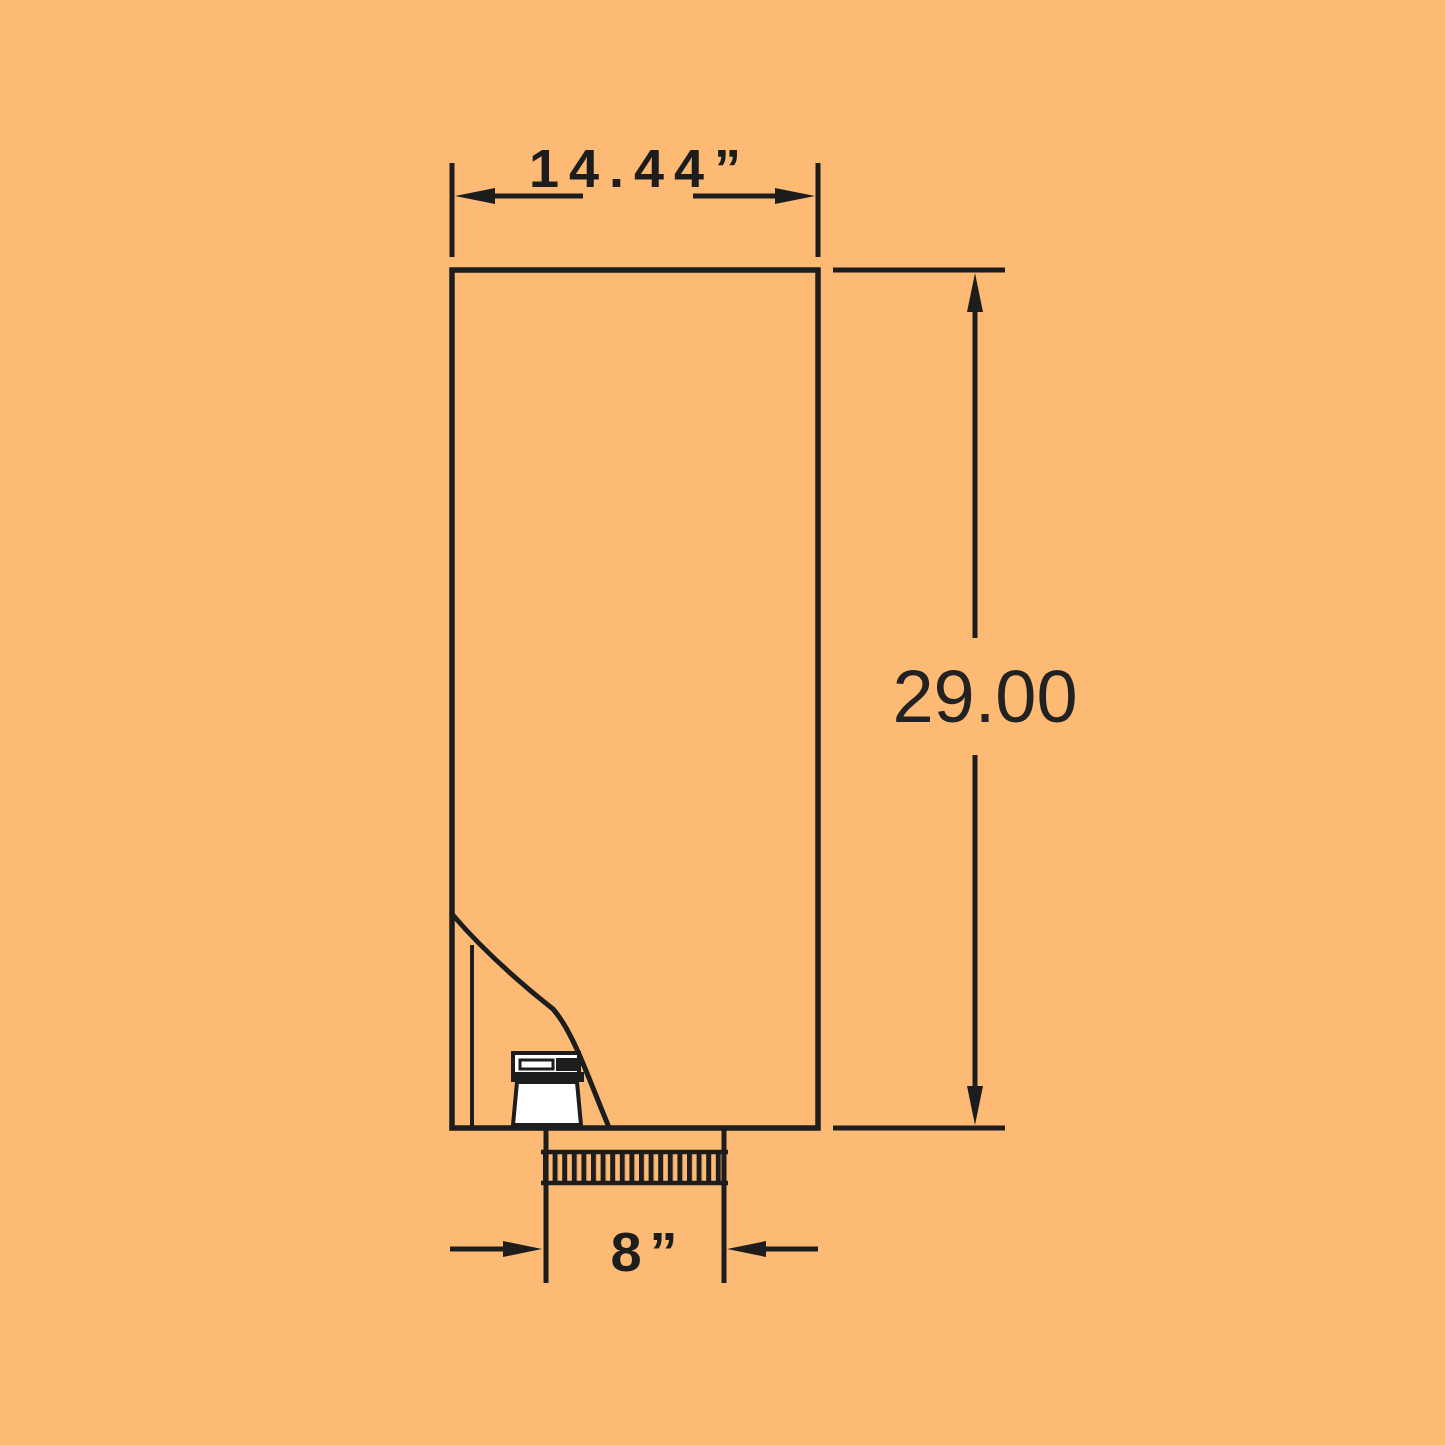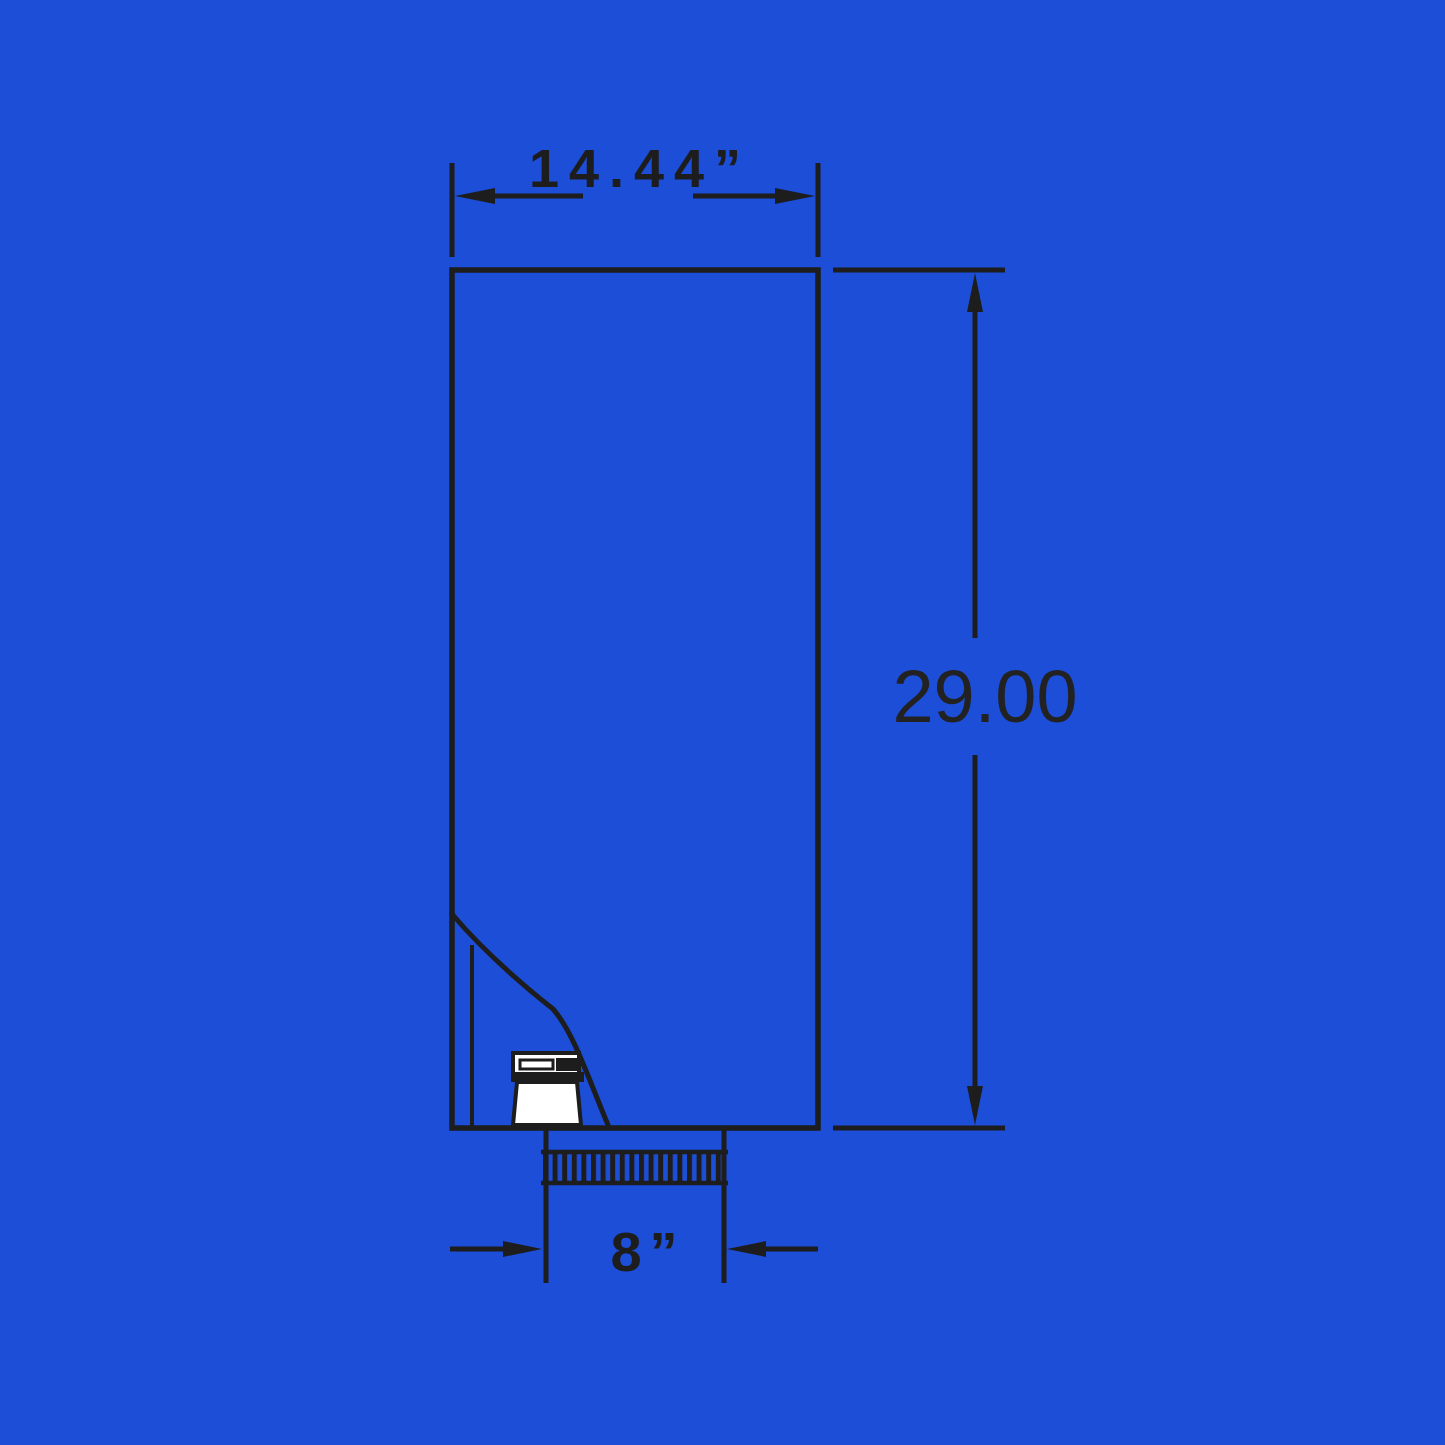--- a/index.html
+++ b/index.html
@@ -8,21 +8,21 @@
     background: #ffffff;
     width: 1445px;
     height: 1445px;
     overflow: hidden;
     font-family: "Liberation Sans", sans-serif;
   }
   .stage {
     position: relative;
     width: 1445px;
     height: 1445px;
-    background: #1d4ed8;
+    background: #fdba74;
   }
   svg { display: block; }
   .dim-text-bold {
     font-family: "Liberation Sans", sans-serif;
     font-weight: bold;
     font-size: 54px;
     letter-spacing: 10px;
     fill: #1d1d1d;
   }
   .dim-text-bold-sm {

